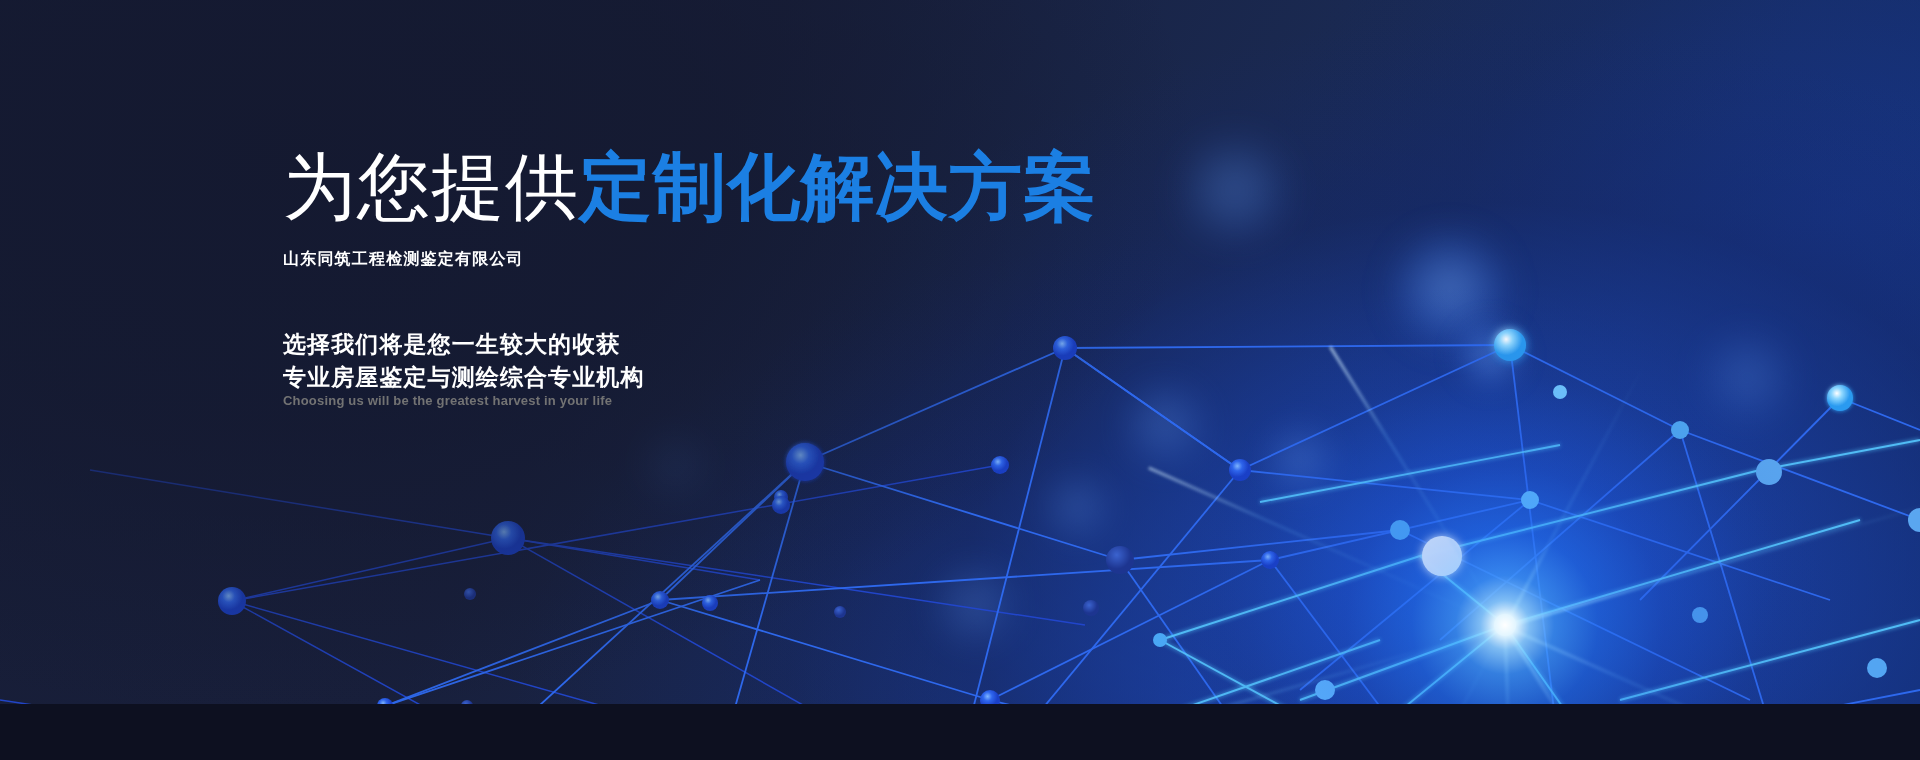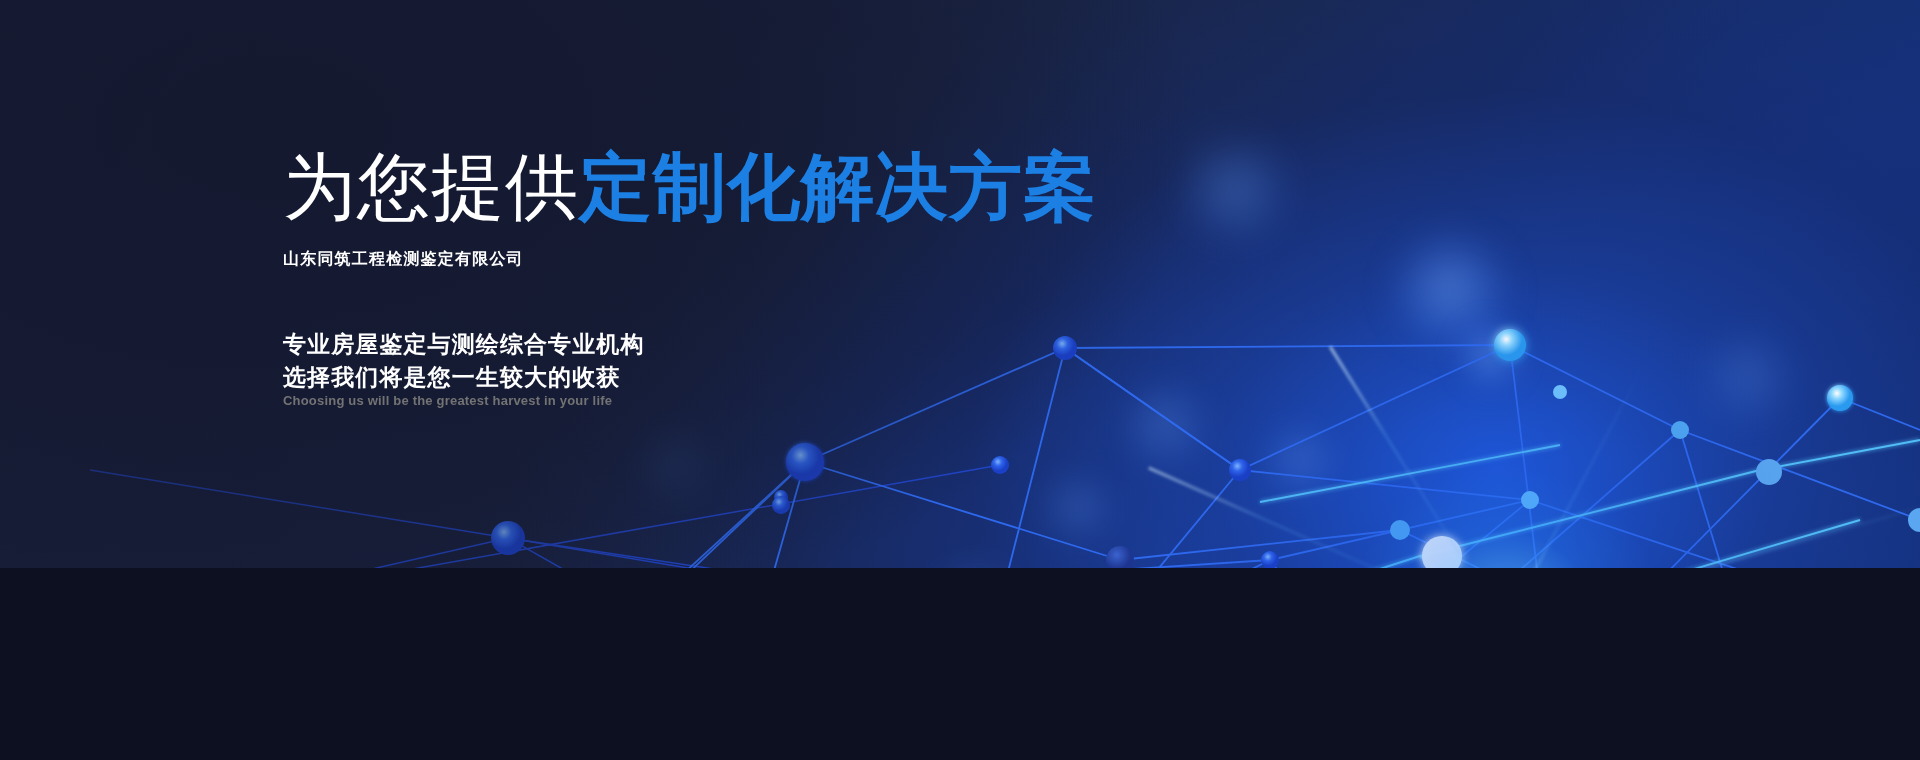--- a/index.html
+++ b/index.html
@@ -3,21 +3,21 @@
 <meta charset="utf-8">
 <style>
   html, body {
     margin: 0;
     padding: 0;
     background: #0d1020;
   }
   #banner {
     position: relative;
     width: 1920px;
-    height: 568px;
+    height: 704px;
     overflow: hidden;
     background: #161c33;
     font-family: "Liberation Sans", "DejaVu Sans", sans-serif;
     -webkit-font-smoothing: antialiased;
   }
 
   
   .bg-base {
     position: absolute;
     inset: 0;
@@ -299,20 +299,20 @@
 
   <div class="content">
 
     <div class="headline">
       <span class="thin">为您提供</span><span class="bold">定制化解决方案</span>
     </div>
 
     <div class="company">山东同筑工程检测鉴定有限公司</div>
 
     <div class="slogan">
+      <div>选择我们将是您一生较大的收获</div>
       <div>专业房屋鉴定与测绘综合专业机构</div>
-      <div>选择我们将是您一生较大的收获</div>
     </div>
 
     <div class="tagline">Choosing us will be the greatest harvest in your life</div>
   </div>
 
 </div>
 
 </body></html>

